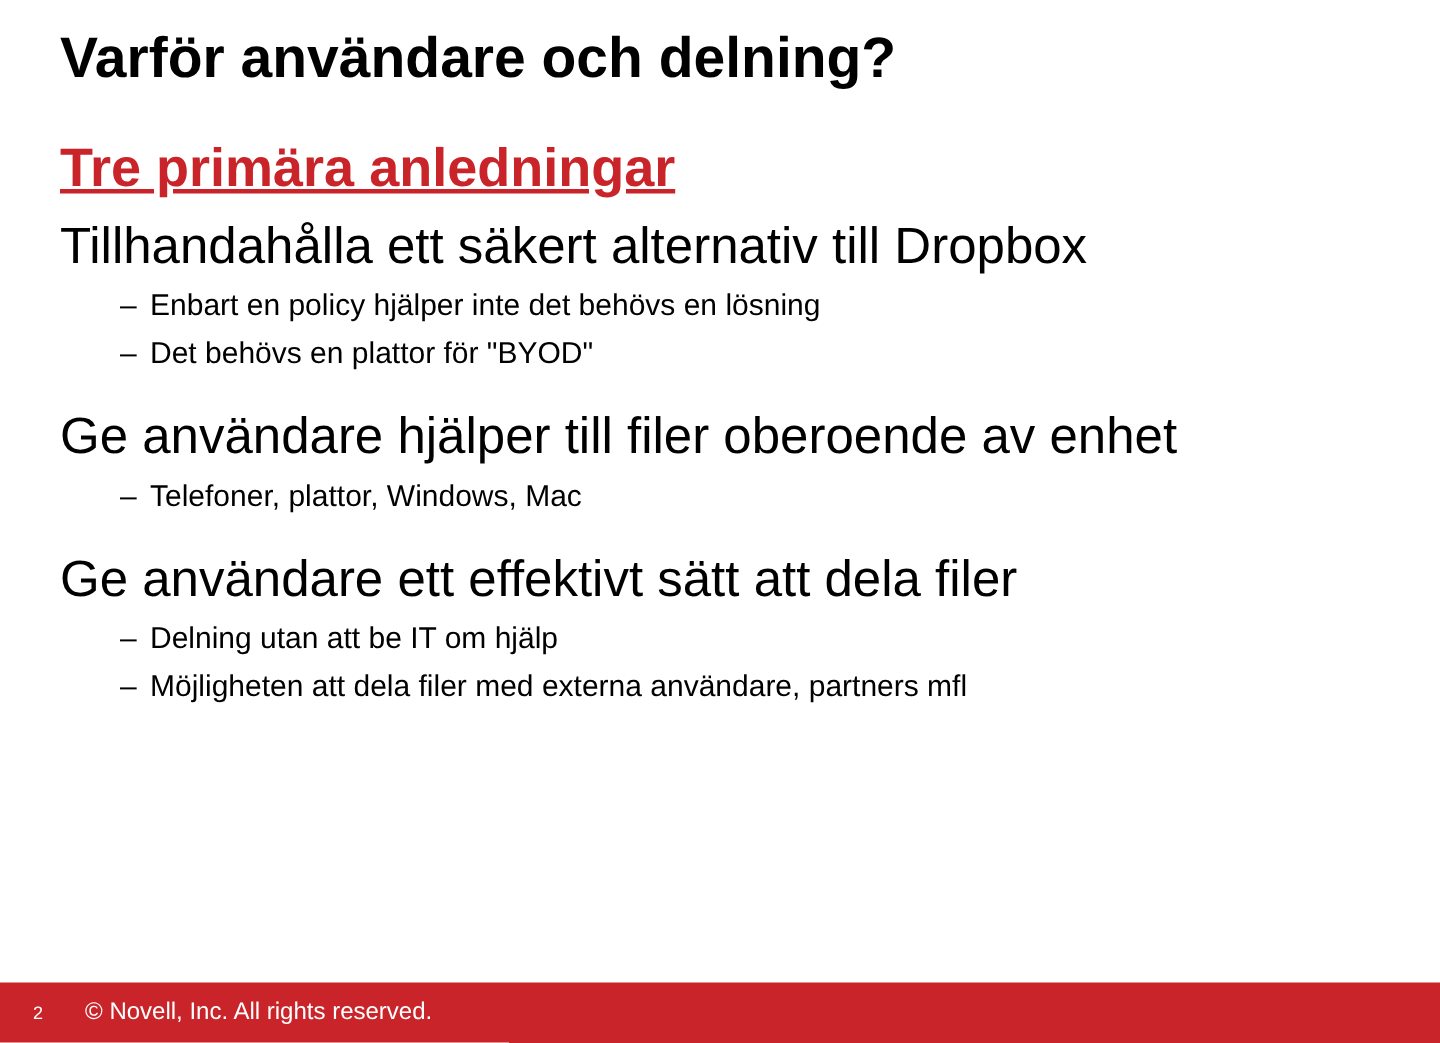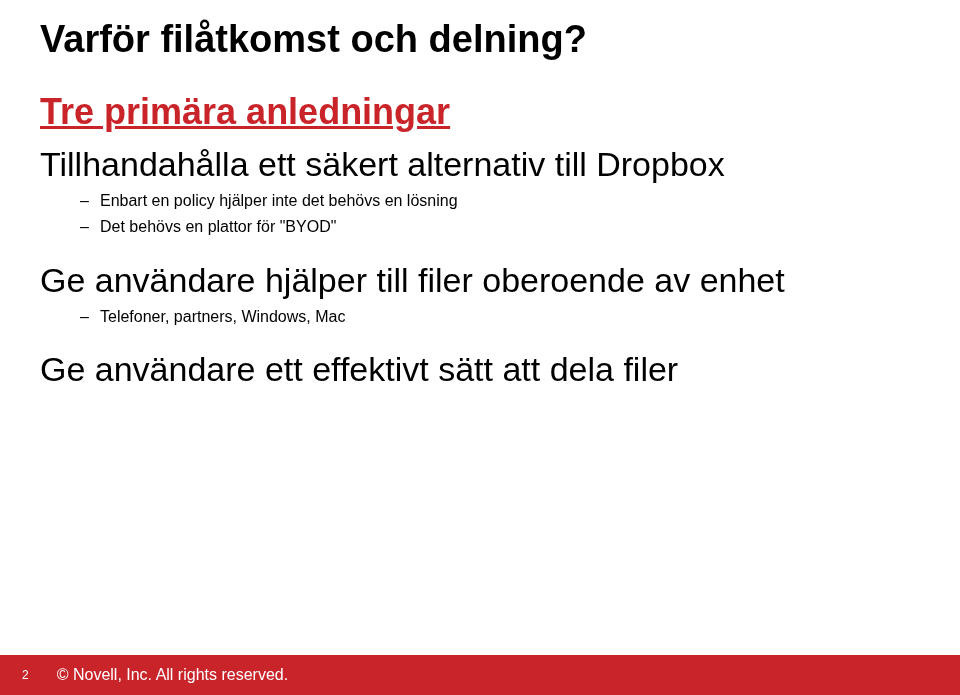--- a/index.html
+++ b/index.html
@@ -39,21 +39,21 @@
     color: #000;
     margin-top: 8px;
     margin-bottom: 6px;
   }
   .sub-list {
     list-style: none;
     padding-left: 40px;
     margin-bottom: 22px;
   }
   .sub-list li {
-    font-size: 16px;
+    font-size: 20px;
     color: #000;
     line-height: 1.4;
     position: relative;
     padding-left: 20px;
     margin-bottom: 4px;
   }
   .sub-list li::before {
     content: "–";
     position: absolute;
     left: 0;
@@ -78,35 +78,39 @@
   .footer-copy {
     color: #ffffff;
     font-size: 16px;
   }
 </style>
 </head>
 <body>
 
 <div class="slide">
 
-  <h1 class="title">Varför filåtkomst och delning?</h1>
+  <h1 class="title">Varför användare och delning?</h1>
 
   <div class="subtitle">Tre primära anledningar</div>
 
   <div class="section">Tillhandahålla ett säkert alternativ till Dropbox</div>
   <ul class="sub-list">
     <li>Enbart en policy hjälper inte det behövs en lösning</li>
     <li>Det behövs en plattor för "BYOD"</li>
   </ul>
 
   <div class="section">Ge användare hjälper till filer oberoende av enhet</div>
   <ul class="sub-list">
-    <li>Telefoner, partners, Windows, Mac</li>
+    <li>Telefoner, plattor, Windows, Mac</li>
   </ul>
 
   <div class="section">Ge användare ett effektivt sätt att dela filer</div>
+  <ul class="sub-list">
+    <li>Delning utan att be IT om hjälp</li>
+    <li>Möjligheten att dela filer med externa användare, partners mfl</li>
+  </ul>
 
 </div>
 
 <div class="footer">
   <span class="footer-pagenum">2</span>
   <span class="footer-copy">© Novell, Inc. All rights reserved.</span>
 </div>
 
 </body></html>

